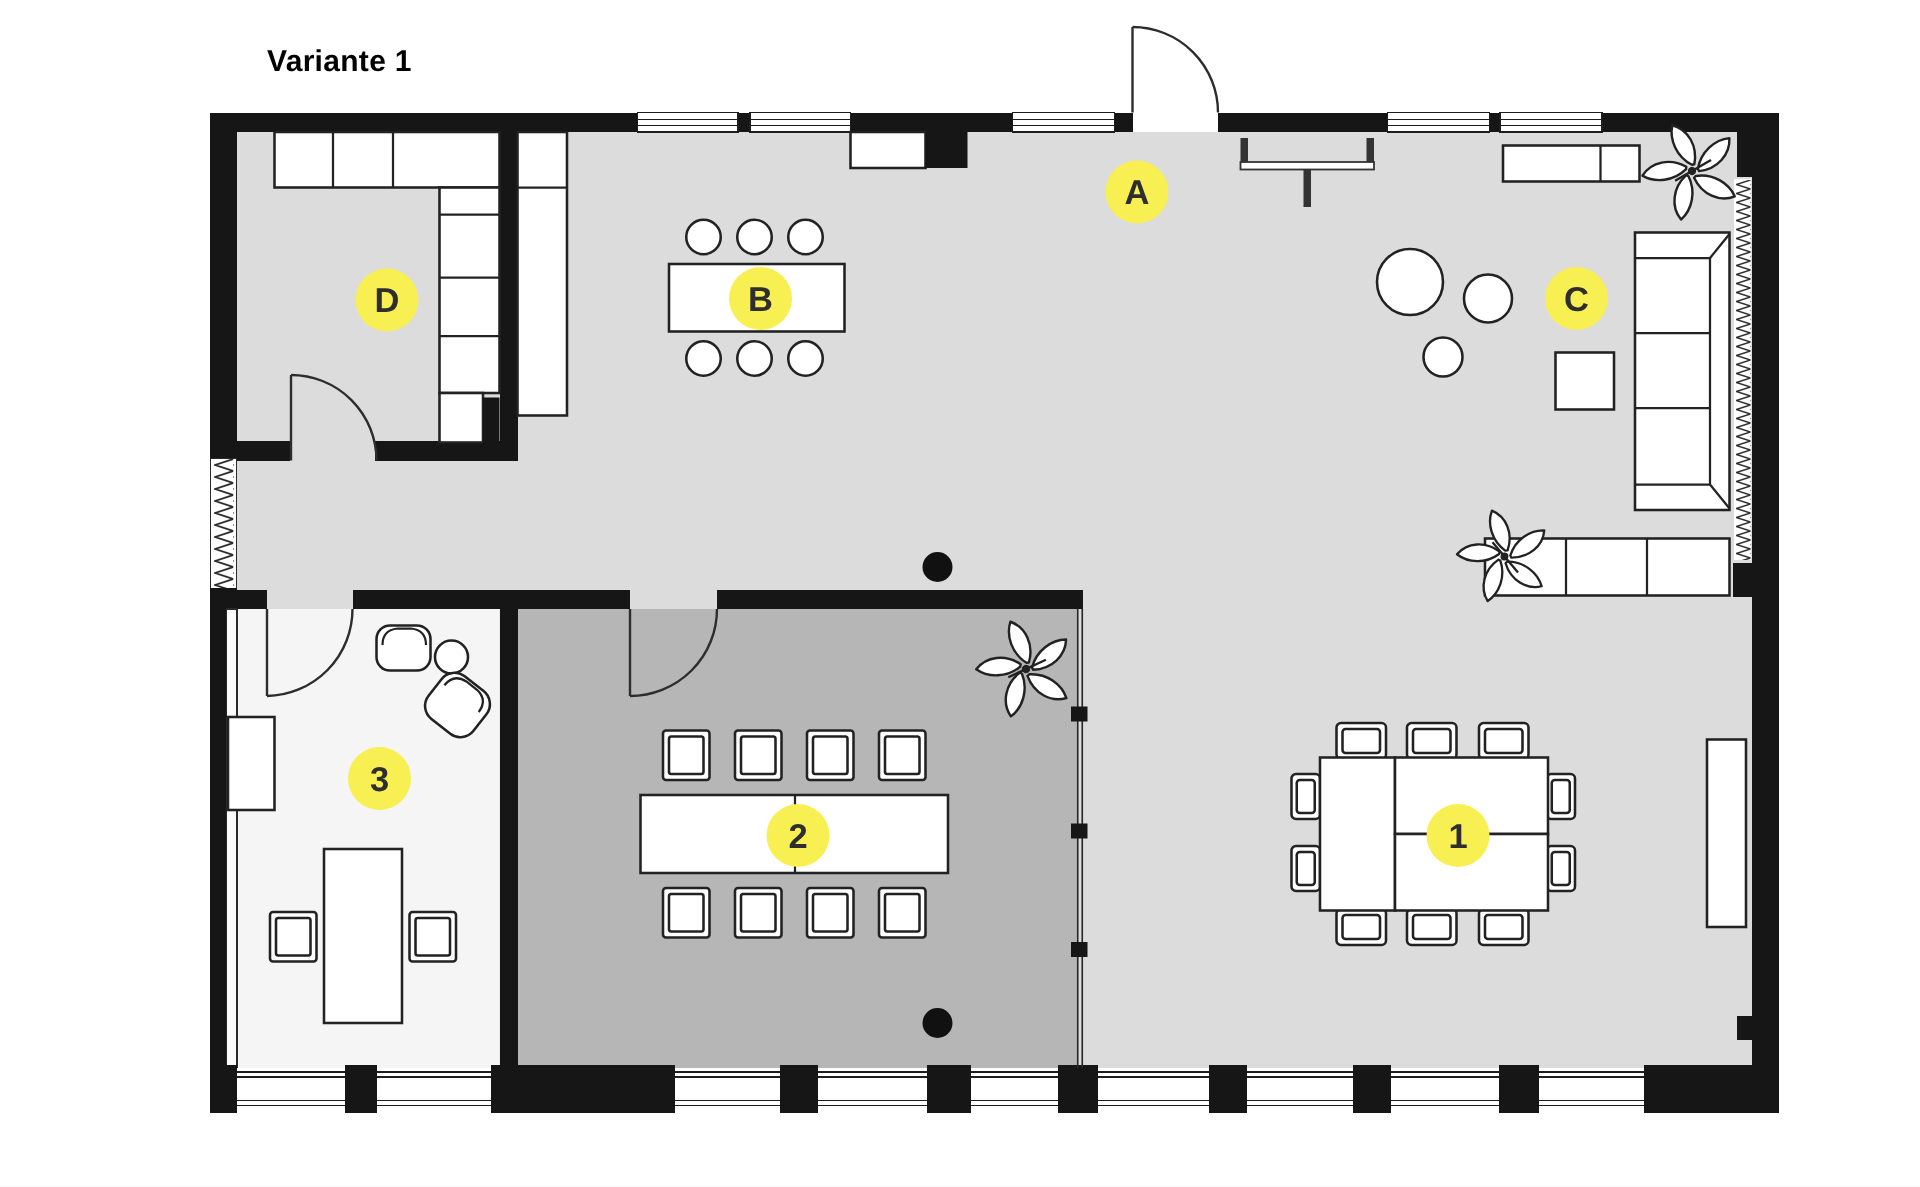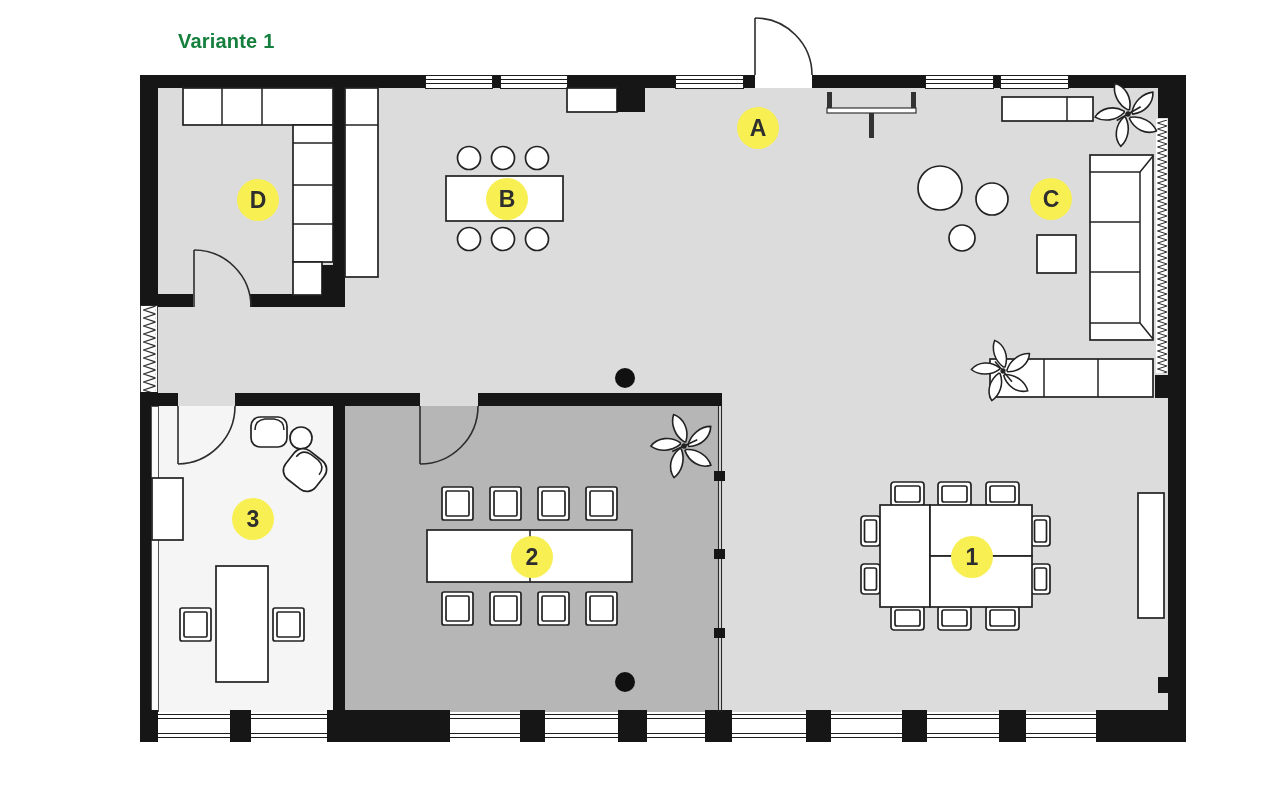--- a/index.html
+++ b/index.html
@@ -1,19 +1,19 @@
 <!DOCTYPE html>
 <html><head>
 <meta charset="utf-8">
 <style>
   html,body{margin:0;padding:0;background:#fff;}
   .canvas{position:relative;width:1280px;height:791px;background:#fff;overflow:hidden;
           font-family:"Liberation Sans",sans-serif;}
   .plan-title{position:absolute;left:178px;top:30px;font-size:20px;font-weight:bold;
-              color:#15803d;letter-spacing:.2px;}
+              color:#000000;letter-spacing:.2px;}
   svg{position:absolute;left:0;top:0;}
   .wall{fill:#161616;stroke:none;}
   .furn{fill:#ffffff;stroke:#222222;stroke-width:1.7;}
   .furn-thin{fill:none;stroke:#222222;stroke-width:1.5;}
   .doorline{fill:none;stroke:#2d2d2d;stroke-width:1.6;}
   .winrect{fill:#ffffff;stroke:#1d1d1d;stroke-width:1;}
   .winline{stroke:#1d1d1d;stroke-width:1;}
   .glass{stroke:#2a2a2a;stroke-width:1.1;}
   .marker-text{font-size:23px;font-weight:600;text-anchor:middle;}
 </style>

